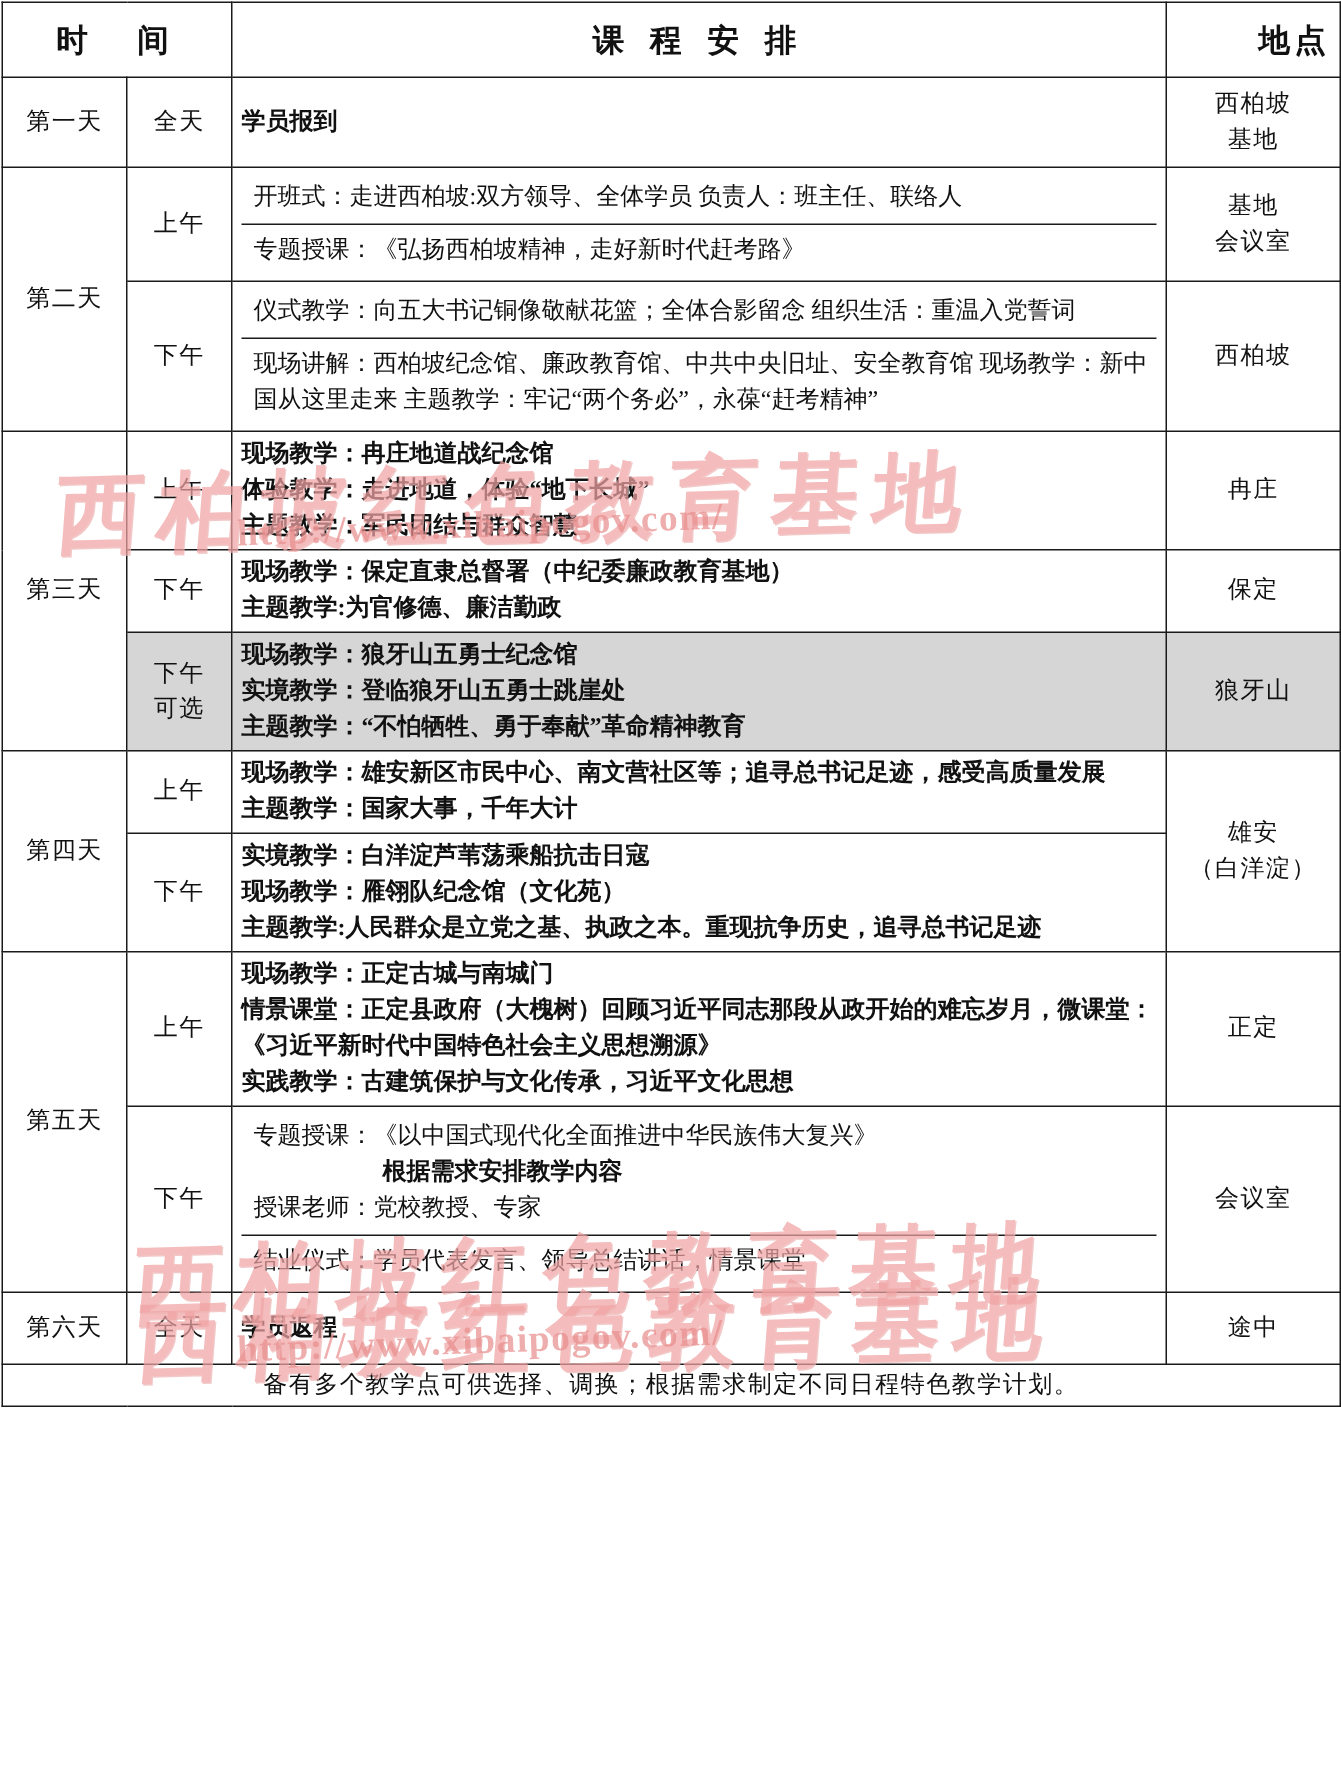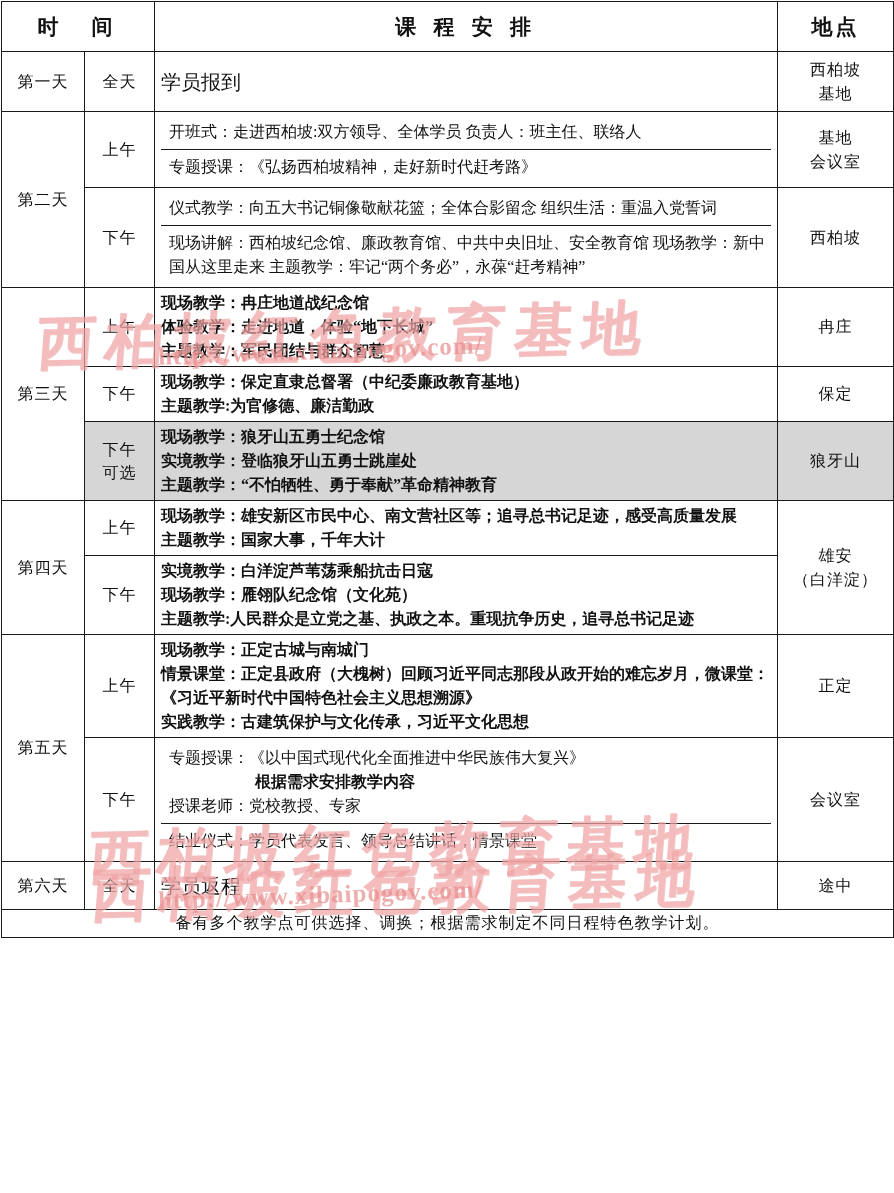--- a/index.html
+++ b/index.html
@@ -42,21 +42,21 @@
   col.c-place  { width: 116px; }
 
   .hdr {
     text-align: center;
     font-weight: bold;
     font-size: 21px;
     letter-spacing: 6px;
     padding: 14px 0;
     height: 50px;
   }
-  .hdr-place { letter-spacing: 3px; }
+  .hdr-place { letter-spacing: 3px; text-align: right; }
 
   .day-cell, .time-cell, .place-cell {
     text-align: center;
     font-size: 16px;
     line-height: 1.45;
     letter-spacing: 1px;
     white-space: pre-line;
   }
   .course-cell {
     font-size: 16px;
@@ -83,21 +83,21 @@
     padding: 5px 6px 5px 8px;
     font-size: 16px;
     line-height: 1.5;
     vertical-align: middle;
   }
   table.sub tr:last-child td { border-bottom: 0; }
 
   .shaded { background: #d6d6d6 !important; }
   tr.shaded-row > td { background: #d6d6d6; }
 
-  .simple-bold { font-weight: normal; font-size: 20px; }
+  .simple-bold { font-weight: bold; font-size: 16px; }
 
   .footer-cell {
     text-align: center;
     font-size: 16px;
     padding: 16px 0;
     letter-spacing: 1px;
   }
 
   
   .wm {

